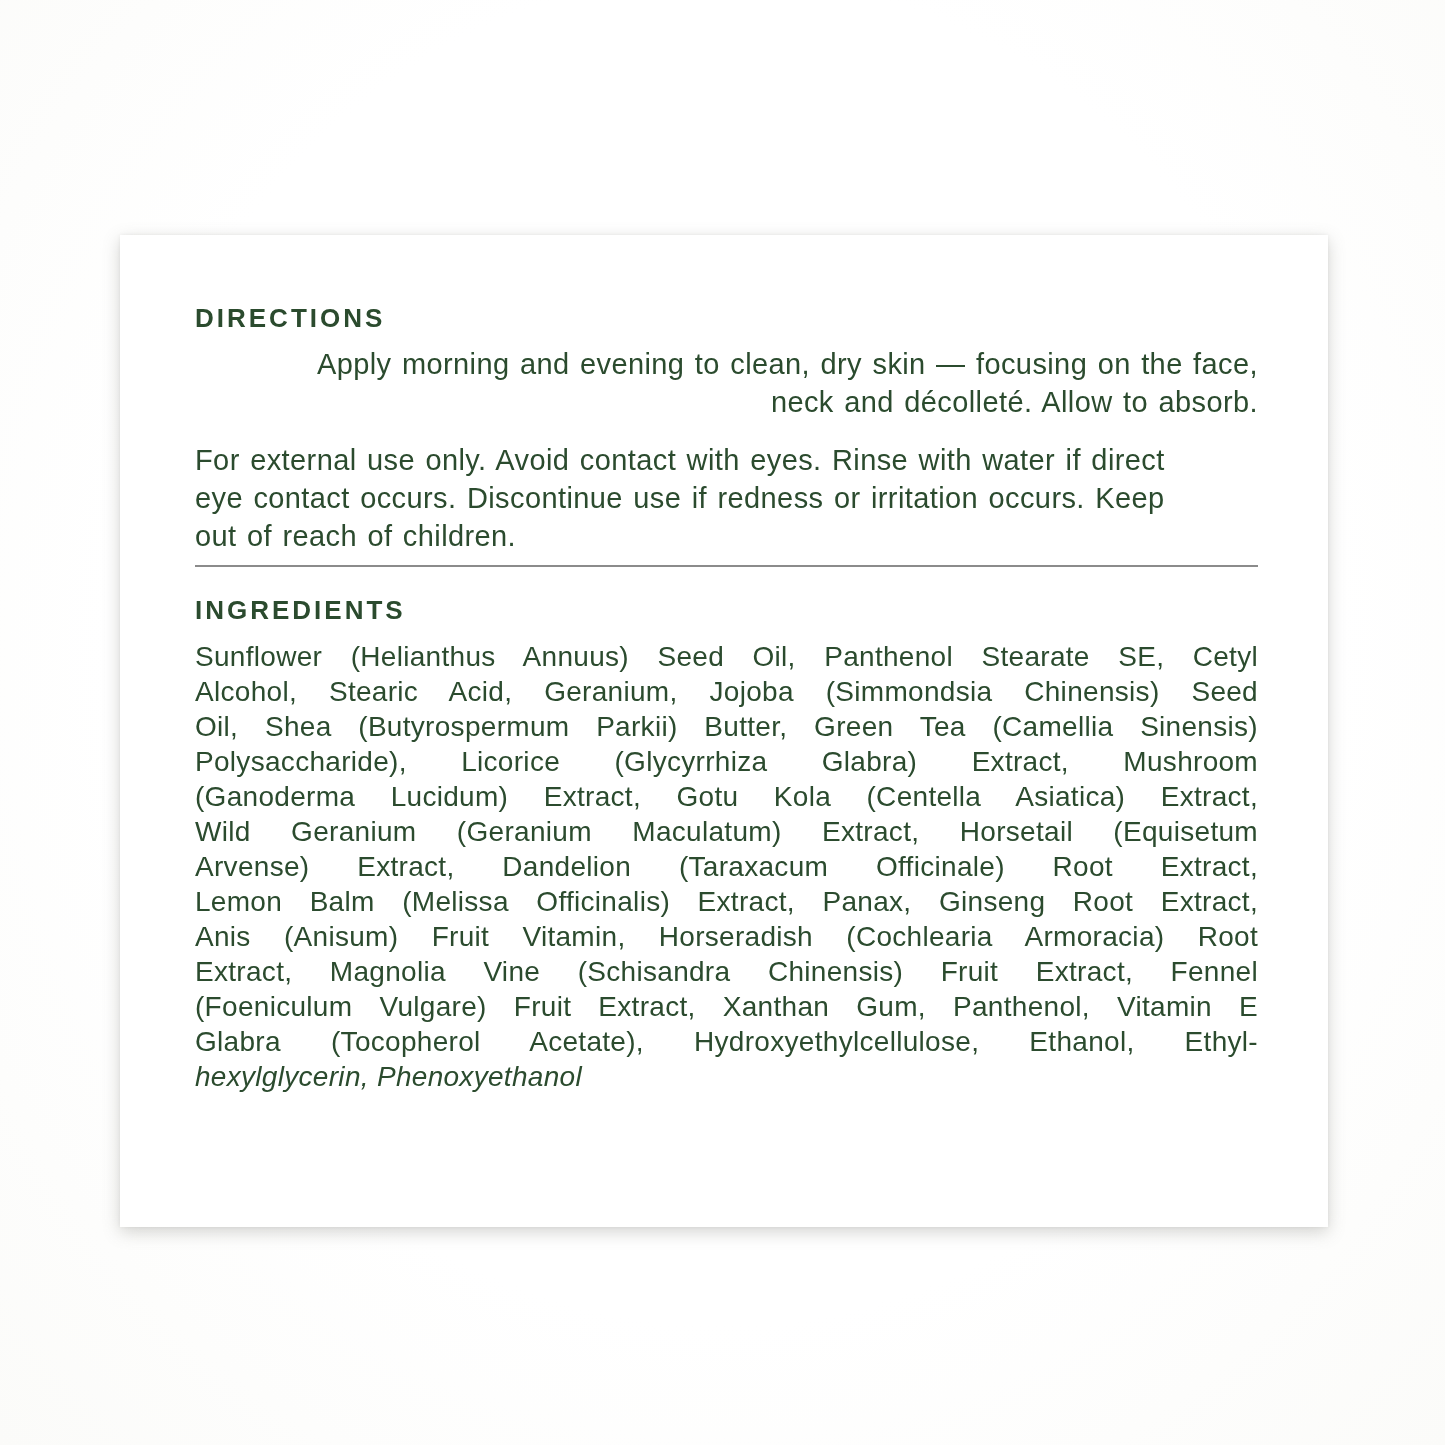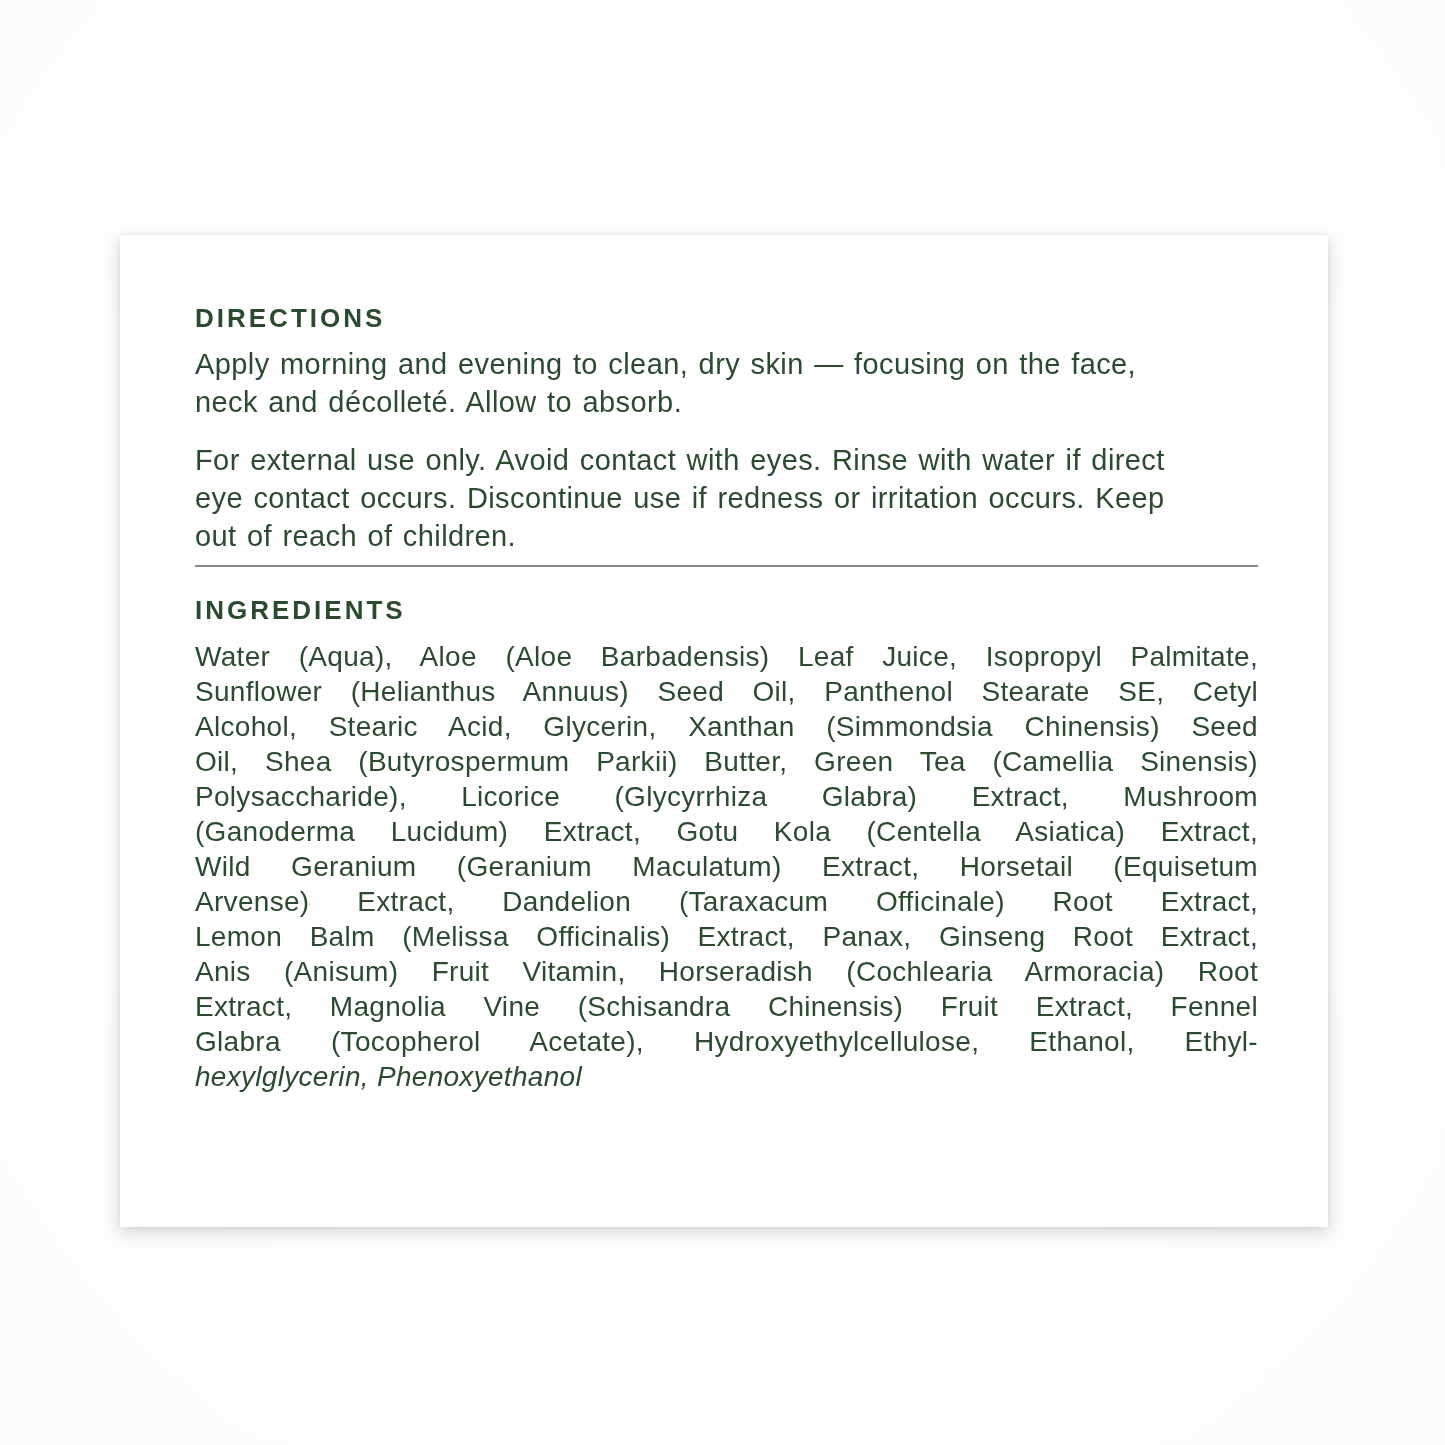--- a/index.html
+++ b/index.html
@@ -33,21 +33,21 @@
     margin: 0;
     font-size: 26px;
     line-height: 30px;
     font-weight: 700;
     letter-spacing: 3px;
     color: #2b4b2e;
   }
   .para {
     margin: 0;
   }
-  .para.first { margin-top: 12px; }
+  .para.first { margin-top: 12px; text-align: right; }
   .para.second { margin-top: 20px; }
   .dir-line {
     display: block;
     font-size: 29px;
     line-height: 38px;
     letter-spacing: 0.4px;
     word-spacing: 2px;
     white-space: nowrap;
   }
   .divider {
@@ -91,29 +91,29 @@
       <span class="dir-line">For external use only. Avoid contact with eyes. Rinse with water if direct</span>
       <span class="dir-line">eye contact occurs. Discontinue use if redness or irritation occurs. Keep</span>
       <span class="dir-line">out of reach of children.</span>
     </p>
 
     <hr class="divider">
 
     <h2 class="section-heading ingredients-heading">INGREDIENTS</h2>
 
     <div class="ingredients-block">
-      <span class="ing-line">Water (Aqua), Aloe (Aloe Barbadensis) Leaf Juice, Isopropyl Palmitate,</span>
       <span class="ing-line">Sunflower (Helianthus Annuus) Seed Oil, Panthenol Stearate SE, Cetyl</span>
-      <span class="ing-line">Alcohol, Stearic Acid, Glycerin, Xanthan (Simmondsia Chinensis) Seed</span>
+      <span class="ing-line">Alcohol, Stearic Acid, Geranium, Jojoba (Simmondsia Chinensis) Seed</span>
       <span class="ing-line">Oil, Shea (Butyrospermum Parkii) Butter, Green Tea (Camellia Sinensis)</span>
       <span class="ing-line">Polysaccharide), Licorice (Glycyrrhiza Glabra) Extract, Mushroom</span>
       <span class="ing-line">(Ganoderma Lucidum) Extract, Gotu Kola (Centella Asiatica) Extract,</span>
       <span class="ing-line">Wild Geranium (Geranium Maculatum) Extract, Horsetail (Equisetum</span>
       <span class="ing-line">Arvense) Extract, Dandelion (Taraxacum Officinale) Root Extract,</span>
       <span class="ing-line">Lemon Balm (Melissa Officinalis) Extract, Panax, Ginseng Root Extract,</span>
       <span class="ing-line">Anis (Anisum) Fruit Vitamin, Horseradish (Cochlearia Armoracia) Root</span>
       <span class="ing-line">Extract, Magnolia Vine (Schisandra Chinensis) Fruit Extract, Fennel</span>
+      <span class="ing-line">(Foeniculum Vulgare) Fruit Extract, Xanthan Gum, Panthenol, Vitamin E</span>
       <span class="ing-line">Glabra (Tocopherol Acetate), Hydroxyethylcellulose, Ethanol, Ethyl-</span>
       <span class="ing-line last">hexylglycerin, Phenoxyethanol</span>
     </div>
 
   </div>
 </div>
 
 </body></html>

